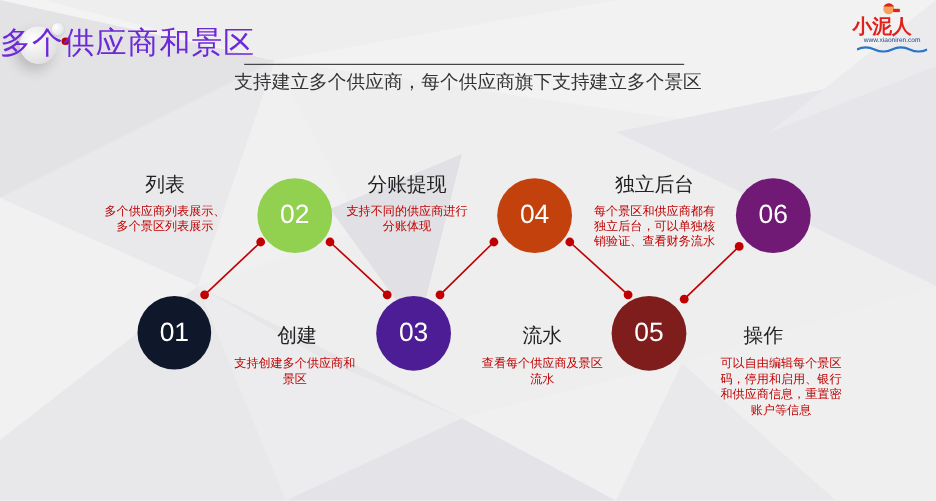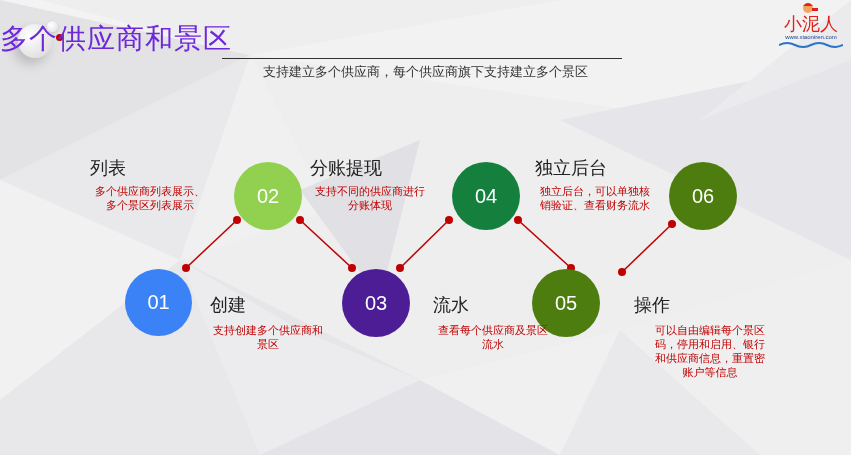--- a/index.html
+++ b/index.html
@@ -3,33 +3,33 @@
 <meta charset="utf-8">
 <style>
   html, body { margin:0; padding:0; }
   body { width:851px; height:455px; overflow:hidden; position:relative;
     font-family: "DejaVu Sans", "Liberation Sans", sans-serif;
     background:#efeff0; }
   .bg { position:absolute; inset:0; }
   .abs { position:absolute; }
   .title { left:0; width:851px; top:20px; text-align:left; font-size:28px; color:#6d28d9; letter-spacing:1px; }
   .title-rule { left:222px; width:400px; top:58px; height:1px; background:#333; }
-  .subtitle { left:0; width:851px; top:63px; text-align:center; font-size:13px; color:#333; }
+  .subtitle { left:0; width:851px; top:63px; text-align:center; font-size:17px; color:#333; }
   .circle { position:absolute; border-radius:50%; display:flex; align-items:center; justify-content:center;
-    color:#fff; font-size:20px; font-family:"Liberation Sans", sans-serif; }
-  .head { position:absolute; font-size:18px; color:#222; }
+    color:#fff; font-size:24px; font-family:"Liberation Sans", sans-serif; }
+  .head { position:absolute; text-align:center; font-size:18px; color:#222; }
   .desc { position:absolute; text-align:center; font-size:11px; line-height:14px; color:#c00000; }
   .deco-big { left:18px; top:24px; width:34px; height:34px; border-radius:50%;
     background:radial-gradient(circle at 35% 35%, #ffffff, #e2e2e2 70%, #cfcfcf);
     box-shadow:-4px 6px 12px rgba(0,0,0,0.18); }
   .deco-small { left:47px; top:21px; width:11px; height:11px; border-radius:50%;
     background:radial-gradient(circle at 35% 35%, #fff, #ddd); box-shadow:0 1px 3px rgba(0,0,0,0.15); }
   .deco-dot { left:56px; top:34px; width:7px; height:7px; border-radius:50%; background:#c00000; }
   .logo { right:4px; top:2px; width:72px; height:46px; }
-  .logo-text { position:absolute; left:0; top:10px; width:72px; text-align:center; font-size:18px; font-weight:normal; color:#e0201b; }
+  .logo-text { position:absolute; left:0; top:10px; width:72px; text-align:left; font-size:18px; font-weight:bold; color:#e0201b; }
   .logo-url { position:absolute; left:0; top:32px; width:72px; text-align:center; font-size:6px; color:#1c3f8f; font-family:"Liberation Sans", sans-serif; }
 </style>
 </head>
 <body>
 
 <svg class="bg" width="851" height="455" viewBox="0 0 851 455">
   <rect width="851" height="455" fill="#eeeeef"></rect>
   <polygon points="0,0 250,55 0,180" fill="#e3e3e6"></polygon>
   <polygon points="0,0 40,0 250,55" fill="#f3f3f3"></polygon>
   <polygon points="250,55 560,0 851,0 700,120" fill="#f2f2f3"></polygon>
@@ -82,53 +82,54 @@
       <circle cx="449" cy="220" r="4" stroke="none"></circle>
     <line x1="518" y1="220" x2="571" y2="268"></line>
     <circle cx="518" cy="220" r="4" stroke="none"></circle>
       <circle cx="571" cy="268" r="4" stroke="none"></circle>
     <line x1="622" y1="272" x2="672" y2="224"></line>
     <circle cx="622" cy="272" r="4" stroke="none"></circle>
       <circle cx="672" cy="224" r="4" stroke="none"></circle>
   </g>
 </svg>
 
-<div class="circle" style="left:125px;top:269px;width:67px;height:67px;background:#3b82f6">
+<div class="circle" style="left:125px;top:269px;width:67px;height:67px;background:#0f172a">
     <span>01</span>
   </div>
 <div class="circle" style="left:234px;top:162px;width:68px;height:68px;background:#92D050">
     <span>02</span>
   </div>
 <div class="circle" style="left:342px;top:269px;width:68px;height:68px;background:#4c1d95">
     <span>03</span>
   </div>
-<div class="circle" style="left:452px;top:162px;width:68px;height:68px;background:#15803d">
+<div class="circle" style="left:452px;top:162px;width:68px;height:68px;background:#c2410c">
     <span>04</span>
   </div>
-<div class="circle" style="left:532px;top:269px;width:68px;height:68px;background:#4d7c0f">
+<div class="circle" style="left:556px;top:269px;width:68px;height:68px;background:#7f1d1d">
     <span>05</span>
   </div>
-<div class="circle" style="left:669px;top:162px;width:68px;height:68px;background:#4d7c0f">
+<div class="circle" style="left:669px;top:162px;width:68px;height:68px;background:#701a75">
     <span>06</span>
   </div>
 
 <div class="head" style="left:90px;width:120px;top:156px">列表</div>
 <div class="desc" style="left:80px;width:140px;top:185px">
   <div>多个供应商列表展示、</div>
   <div>多个景区列表展示</div>
 </div>
 
 <div class="head" style="left:310px;width:120px;top:156px">分账提现</div>
 <div class="desc" style="left:300px;width:140px;top:185px">
   <div>支持不同的供应商进行</div>
   <div>分账体现</div>
 </div>
 
 <div class="head" style="left:535px;width:120px;top:156px">独立后台</div>
 <div class="desc" style="left:525px;width:140px;top:185px">
+  <div>每个景区和供应商都有</div>
   <div>独立后台，可以单独核</div>
   <div>销验证、查看财务流水</div>
 </div>
 
 <div class="head" style="left:210px;width:120px;top:293px">创建</div>
 <div class="desc" style="left:198px;width:140px;top:324px">
   <div>支持创建多个供应商和</div>
   <div>景区</div>
 </div>
 

